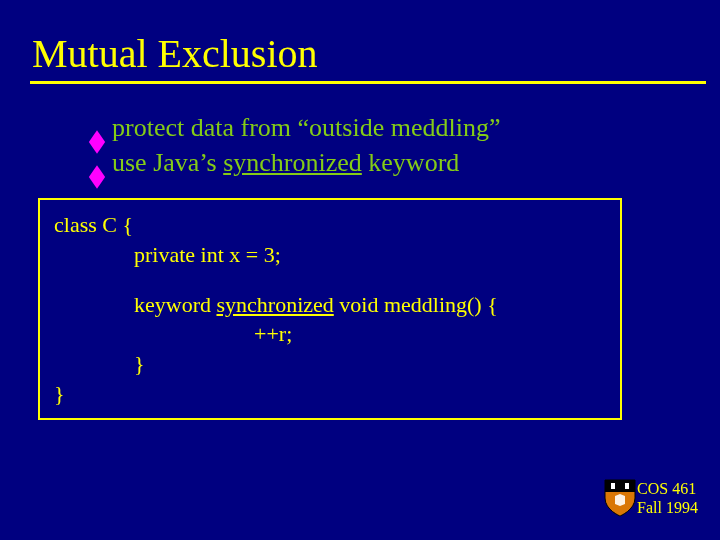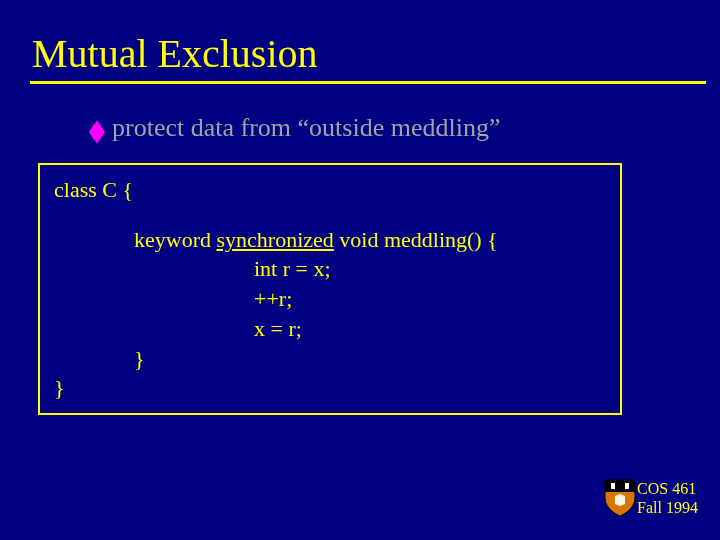--- a/index.html
+++ b/index.html
@@ -29,22 +29,22 @@
     border: none;
     border-top: 3px solid #ffff00;
     margin-bottom: 26px;
   }
   .bullets {
     margin-left: 60px;
     margin-bottom: 18px;
   }
   .bullet-row {
     display: flex;
-    align-items: center;
-    color: #a3a3a3;
+    align-items: flex-end;
+    color: #84cc16;
     font-size: 26px;
     line-height: 1.35;
   }
   .diamond {
     width: 14px;
     height: 14px;
     background: #ff00ff;
     transform: rotate(45deg) skew(10deg, 10deg);
     margin-right: 8px;
     flex-shrink: 0;
@@ -91,31 +91,36 @@
   <h1 class="title">Mutual Exclusion</h1>
   <hr class="title-rule">
 
   <div class="bullets">
     <div class="bullet-row">
       <div class="diamond"></div>
       <div>
         <span>protect data from </span><span>“outside meddling”</span><span></span>
       </div>
     </div>
+    <div class="bullet-row">
+      <div class="diamond"></div>
+      <div>
+        <span>use Java’s </span><span class="underline">synchronized</span><span> keyword</span>
+      </div>
+    </div>
   </div>
 
   <div class="codebox">
     <div>class C {</div>
+    <div class="code-indent1">private int x = 3;</div>
     <div class="code-blank"></div>
     <div class="code-indent2">
       <span>keyword </span><span class="underline">synchronized</span><span> void meddling() {</span>
     </div>
-    <div class="code-indent3">int r = x;</div>
     <div class="code-indent3">++r;</div>
-    <div class="code-indent3">x = r;</div>
     <div class="code-indent2">}</div>
     <div>}</div>
   </div>
 
   <div class="footer">
     <svg class="crest" viewBox="0 0 34 40">
       <path d="M2 2 H32 V20 C32 32 17 38 17 38 C17 38 2 32 2 20 Z" fill="#d97706" stroke="#000" stroke-width="1"></path>
       <path d="M2 2 H32 V14 H2 Z" fill="#000"></path>
       <rect x="8" y="5" width="4" height="6" fill="#fff"></rect>
       <rect x="22" y="5" width="4" height="6" fill="#fff"></rect>

